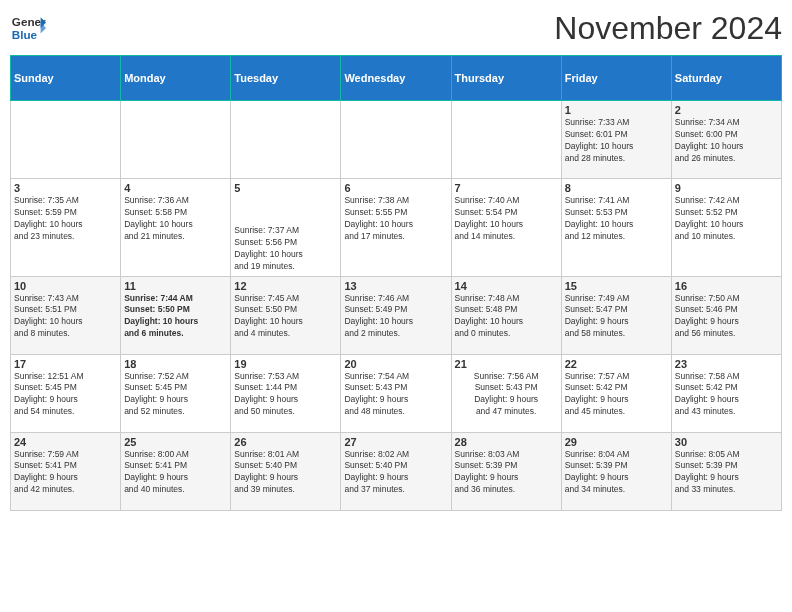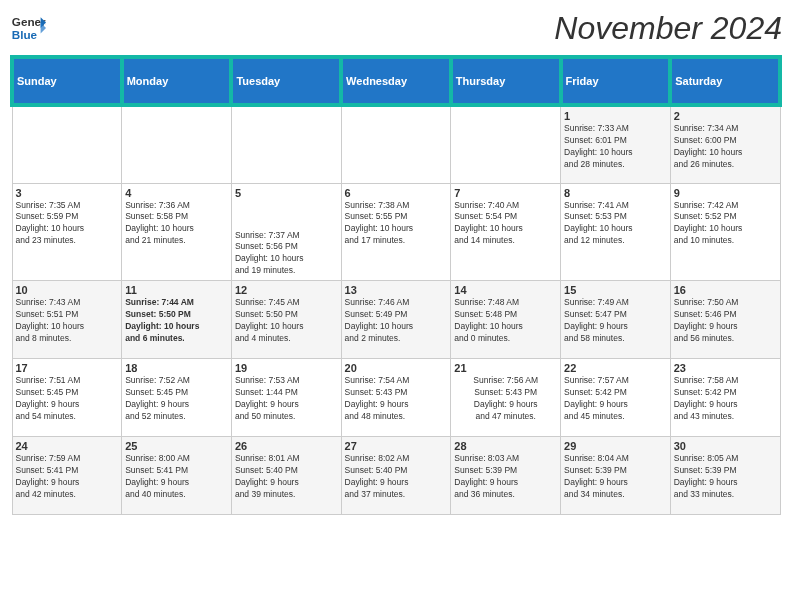--- a/index.html
+++ b/index.html
@@ -26,21 +26,20 @@
       display: flex;
       align-items: center;
       gap: 4px;
     }
     .logo-icon {
       width: 36px;
       height: 36px;
     }
     .title-block {
       text-align: left;
-      font-style: italic;
     }
     .month-title {
       font-size: 32px;
       color: #333;
       font-weight: normal;
     }
     .location {
       font-size: 14px;
       color: #555;
     }
@@ -49,21 +48,21 @@
       border-collapse: collapse;
       table-layout: fixed;
     }
     .calendar th {
       background: #2176c7;
       color: #fff;
       font-size: 11px;
       padding: 16px 3px;
       text-align: left;
       font-weight: bold;
-      border: 4px solid #14b8a6;
+      border: 1px solid #14b8a6;
     }
     .calendar td {
       border: 1px solid #ccc;
       vertical-align: top;
       padding: 3px 3px;
       font-size: 9px;
       color: #333;
       background: #fff;
       height: 78px;
     }
@@ -239,21 +238,21 @@
             <span class="day-number">16</span>
             <div class="day-info" style="white-space: pre-line;">Sunrise: 7:50 AM
 Sunset: 5:46 PM
 Daylight: 9 hours
 and 56 minutes.</div>
           </td>
         </tr>
         <tr>
           <td>
             <span class="day-number">17</span>
-            <div class="day-info" style="white-space: pre-line;">Sunrise: 7:51 AM
+            <div class="day-info" style="white-space: pre-line;">Sunrise: 12:51 AM
 Sunset: 5:45 PM
 Daylight: 9 hours
 and 54 minutes.</div>
           </td>
           <td>
             <span class="day-number">18</span>
             <div class="day-info" style="white-space: pre-line;">Sunrise: 7:52 AM
 Sunset: 5:45 PM
 Daylight: 9 hours
 and 52 minutes.</div>

